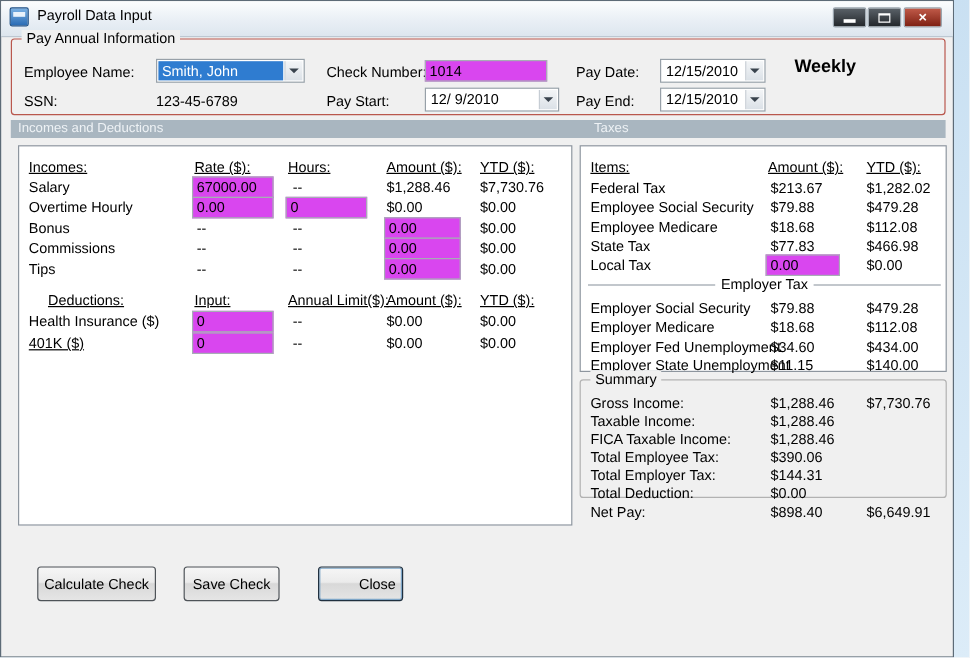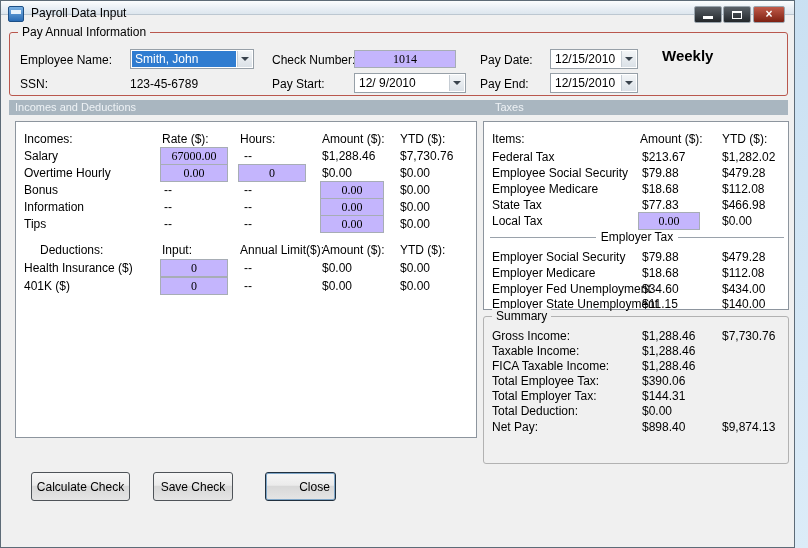--- a/index.html
+++ b/index.html
@@ -3,43 +3,43 @@
 <meta charset="utf-8">
 <style>
   * { margin:0; padding:0; box-sizing:border-box; }
   body { font-family:"Liberation Sans", sans-serif; }
   #screen { position:relative; width:808px; height:548px; overflow:hidden;
             background:linear-gradient(135deg,#a9cce7 0%,#c3dcf0 45%,#dcecf8 100%); }
 
   .window { position:absolute; left:0; top:0; width:795px; height:548px;
             background:#f0f0f0; border:1px solid #5d6b77; }
 
-  .titlebar { position:absolute; left:0; top:0; right:0; height:14px;
+  .titlebar { position:absolute; left:0; top:0; right:0; height:30px;
               background:linear-gradient(#fbfdfe,#e9eff5 55%,#dde6ee);
               border-bottom:1px solid #bcc7d1; }
   .app-icon { position:absolute; left:7px; top:5px; width:16px; height:16px;
               background:linear-gradient(#7ab1e3,#2a6cb5); border:1px solid #1c4f86; border-radius:2px; }
   .app-icon::after { content:""; position:absolute; left:2px; top:3px; right:2px; height:4px; background:#e8f2fb; }
   .title-text { position:absolute; left:30px; top:0; line-height:25px; font-size:12px; color:#000; white-space:nowrap; }
 
   .cap-btn { position:absolute; top:5px; height:17px; border:1px solid #9aa5ae; border-radius:2px; cursor:default; }
   .btn-min, .btn-max { width:28px; background:linear-gradient(#5a6168,#23272b); }
   .btn-min { right:72px; } .btn-max { right:43px; }
   .btn-close { right:9px; width:32px; background:linear-gradient(#c05a49,#7e2012);
                color:#fff; font-size:12px; font-weight:bold; text-align:center; line-height:15px; }
   .glyph-min { position:absolute; left:50%; margin-left:-5px; bottom:3px; width:10px; height:3px; background:#fff; }
   .glyph-max { position:absolute; left:50%; top:4px; margin-left:-5px; width:10px; height:8px;
                border:1px solid #fff; border-top-width:2px; }
 
   .t { position:absolute; font-size:12px; color:#000; white-space:nowrap; line-height:14px; }
-  .u { }
+  .u { text-decoration:underline; }
   .weekly { font-weight:bold; font-size:15px; }
 
-  .tb { position:absolute; height:18px; border:1px solid #a7adb5; background:#c4b5fd;
-        font-family:Liberation Serif, serif; font-size:12px; padding:1px 3px; color:#000;text-align:center; }
+  .tb { position:absolute; height:18px; border:1px solid #a7adb5; background:#d946ef;
+        font-family:Liberation Sans, sans-serif; font-size:12px; padding:1px 3px; color:#000; }
 
   .combo { position:absolute; height:20px; background:#fff; border:1px solid #97a0a8; }
   .combo-val { position:absolute; left:1px; top:1px; bottom:1px; right:17px;
                font-size:12px; padding:1px 3px; line-height:14px; white-space:nowrap; overflow:hidden; }
   .combo-val.sel { background:#2f7cd0; color:#fff; }
   .combo-btn { position:absolute; top:1px; bottom:1px; right:1px; width:15px;
                background:linear-gradient(#f3f5f7,#dbe1e7); border-left:1px solid #c6cdd4; }
   .arr { position:absolute; left:50%; top:50%; margin:-2px 0 0 -4px; width:0; height:0;
          border-left:4px solid transparent; border-right:4px solid transparent; border-top:4px solid #39434d; }
 
@@ -145,21 +145,21 @@
       <input class="tb" style="left: 222px; top: 42px; width: 68px;" value="0">
       <span class="t" style="left:306px;top:44px">$0.00</span>
       <span class="t" style="left:384px;top:44px">$0.00</span>
 
       <span class="t" style="left:8px;top:61px">Bonus</span>
       <span class="t" style="left:148px;top:61px">--</span>
       <span class="t" style="left:228px;top:61px">--</span>
       <input class="tb" style="left: 304px; top: 59px; width: 64px;" value="0.00">
       <span class="t" style="left:384px;top:61px">$0.00</span>
 
-      <span class="t" style="left:8px;top:78px">Information</span>
+      <span class="t" style="left:8px;top:78px">Commissions</span>
       <span class="t" style="left:148px;top:78px">--</span>
       <span class="t" style="left:228px;top:78px">--</span>
       <input class="tb" style="left: 304px; top: 76px; width: 64px;" value="0.00">
       <span class="t" style="left:384px;top:78px">$0.00</span>
 
       <span class="t" style="left:8px;top:95px">Tips</span>
       <span class="t" style="left:148px;top:95px">--</span>
       <span class="t" style="left:228px;top:95px">--</span>
       <input class="tb" style="left: 304px; top: 93px; width: 64px;" value="0.00">
       <span class="t" style="left:384px;top:95px">$0.00</span>
@@ -222,21 +222,21 @@
 
       <span class="t" style="left:8px;top:160px">Employer Fed Unemployment</span>
       <span class="t" style="left:158px;top:160px">$34.60</span>
       <span class="t" style="left:238px;top:160px">$434.00</span>
 
       <span class="t" style="left:8px;top:175px">Employer State Unemployment</span>
       <span class="t" style="left:158px;top:175px">$11.15</span>
       <span class="t" style="left:238px;top:175px">$140.00</span>
     </div>
 
-    <div class="groupbox" style="left:482px;top:315px;width:306px;height:148px;border:1px solid #b2b2b2;text-align:right;">
+    <div class="groupbox" style="left:482px;top:315px;width:306px;height:99px;border:1px solid #b2b2b2;text-align:right;">
       <span class="gb-label">Summary</span>
 
       <span class="t" style="left:8px;top:12px">Gross Income:</span>
       <span class="t" style="left:158px;top:12px">$1,288.46</span>
       <span class="t" style="left:238px;top:12px">$7,730.76</span>
 
       <span class="t" style="left:8px;top:27px">Taxable Income:</span>
       <span class="t" style="left:158px;top:27px">$1,288.46</span>
 
       <span class="t" style="left:8px;top:42px">FICA Taxable Income:</span>
@@ -246,21 +246,21 @@
       <span class="t" style="left:158px;top:57px">$390.06</span>
 
       <span class="t" style="left:8px;top:72px">Total Employer Tax:</span>
       <span class="t" style="left:158px;top:72px">$144.31</span>
 
       <span class="t" style="left:8px;top:87px">Total Deduction:</span>
       <span class="t" style="left:158px;top:87px">$0.00</span>
 
       <span class="t" style="left:8px;top:103px">Net Pay:</span>
       <span class="t" style="left:158px;top:103px">$898.40</span>
-      <span class="t" style="left:238px;top:103px">$9,874.13</span>
+      <span class="t" style="left:238px;top:103px">$6,649.91</span>
     </div>
 
     <button class="win-btn" style="left:152px;top:471px;width:80px;">Save Check</button>
     <button class="win-btn" style="left:30px;top:471px;width:99px;">Calculate Check</button>
     <button class="win-btn default" style="left:264px;top:471px;width:71px;padding-left:28px;">Close</button>
 
   </div>
 </div>
 
 </body></html>

